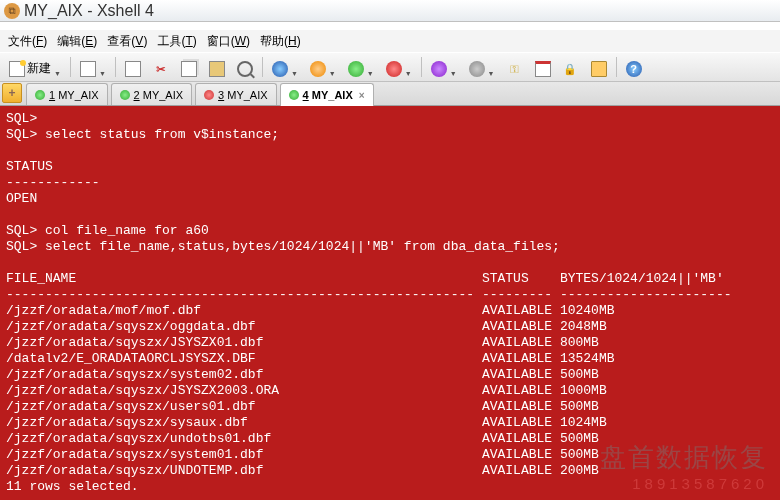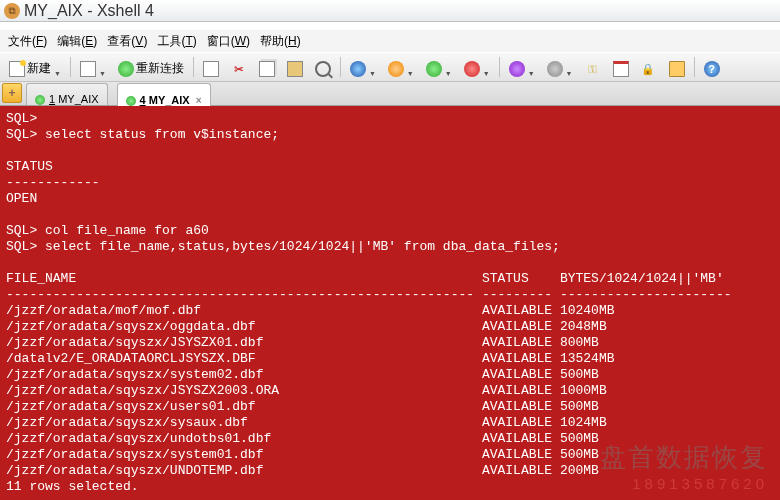--- a/index.html
+++ b/index.html
@@ -31,21 +31,21 @@
 .ic-purple{background:radial-gradient(#c8f,#82c);border-radius:50%}
 .ic-gear{background:radial-gradient(#ccc,#888);border-radius:50%}
 .ic-key{color:#ca3;font-size:14px}
 .ic-cal{background:#fff;border:1px solid #888;border-top:3px solid #c33}
 .ic-lock{color:#ca3;font-size:12px}
 .ic-folder{background:#fc6;border:1px solid #a83;border-radius:1px}
 .ic-help{background:radial-gradient(#8cf,#25a);border-radius:50%;color:#fff;font-weight:bold}
 
 .tabbar { height:24px; background:linear-gradient(#e8e8e8,#d8d8d8); display:flex; align-items:end; padding:0 2px; border-bottom:1px solid #a0a0a0; }
 .addtab { width:20px; height:20px; background:linear-gradient(#ffd866,#f0b030); border:1px solid #c89020; border-radius:2px; display:flex; align-items:center; justify-content:center; color:#865; font-weight:bold; margin-right:4px; margin-bottom:2px; cursor:default; }
-.tab { height:22px; padding:0 8px; display:flex; align-items:flex-end; gap:4px; background:linear-gradient(#f0f0f0,#e0e0e0); border:1px solid #b0b0b0; border-bottom:none; border-radius:3px 3px 0 0; margin-right:9px; font-size:11px; cursor:default; }
+.tab { height:22px; padding:0 8px; display:flex; align-items:center; gap:4px; background:linear-gradient(#f0f0f0,#e0e0e0); border:1px solid #b0b0b0; border-bottom:none; border-radius:3px 3px 0 0; margin-right:3px; font-size:11px; cursor:default; }
 .tab.active { background:#fff; height:23px; margin-bottom:-1px; z-index:2; font-weight:bold; }
 .tab .dot { width:10px; height:10px; background:radial-gradient(#8e8,#3a3); border-radius:50%; }
 .tab .dot.red { background:radial-gradient(#f88,#c33); }
 .tab .num { text-decoration:underline; }
 .tab .close { color:#888; font-size:10px; margin-left:2px; }
 
 .terminal { background:#b91c1c; color:#fff; font-family:"Courier New",monospace; font-size:13px; line-height:16px; padding:5px 6px; height:497px; overflow:hidden; white-space:pre; }
 
 .watermark { position:absolute; right:12px; bottom:8px; text-align:right; pointer-events:none; }
 .watermark .t { font-size:26px; color:rgba(120,120,120,0.45); letter-spacing:2px; }
@@ -71,24 +71,20 @@
 <div class="toolbar">
   <div class="tbtn">
       <span class="ico ic-new"></span>
       <span>新建</span>
       <span class="dd">▼</span>
     </div>
   <div class="sep"></div>
   <div class="tbtn">
       <span class="ico ic-doc"></span>
       <span class="dd">▼</span>
-    </div>
-  <div class="tbtn">
-      <span class="ico ic-green"></span>
-      <span>重新连接</span>
     </div>
   <div class="sep"></div>
   <div class="tbtn">
       <span class="ico ic-doc"></span>
     </div>
   <div class="tbtn">
       <span class="ico ic-x">✂</span>
     </div>
   <div class="tbtn">
       <span class="ico ic-copy"></span>
@@ -143,20 +139,28 @@
     </div>
 </div>
 
 <div class="tabbar">
   <div class="addtab">+</div>
   <div id="tabs-container" style="display: flex; align-items: end;">
       <div class="tab">
         <span class="dot"></span>
         <span><span class="num">1</span> MY_AIX</span>
       </div>
+      <div class="tab">
+        <span class="dot"></span>
+        <span><span class="num">2</span> MY_AIX</span>
+      </div>
+      <div class="tab">
+        <span class="dot red"></span>
+        <span><span class="num">3</span> MY_AIX</span>
+      </div>
       <div class="tab active">
         <span class="dot"></span>
         <span><span class="num">4</span> MY_AIX</span>
         <span class="close">×</span>
       </div>
     </div>
 </div>
 
 <div class="terminal"><span id="tlines">SQL&gt;
 SQL&gt; select status from v$instance;

